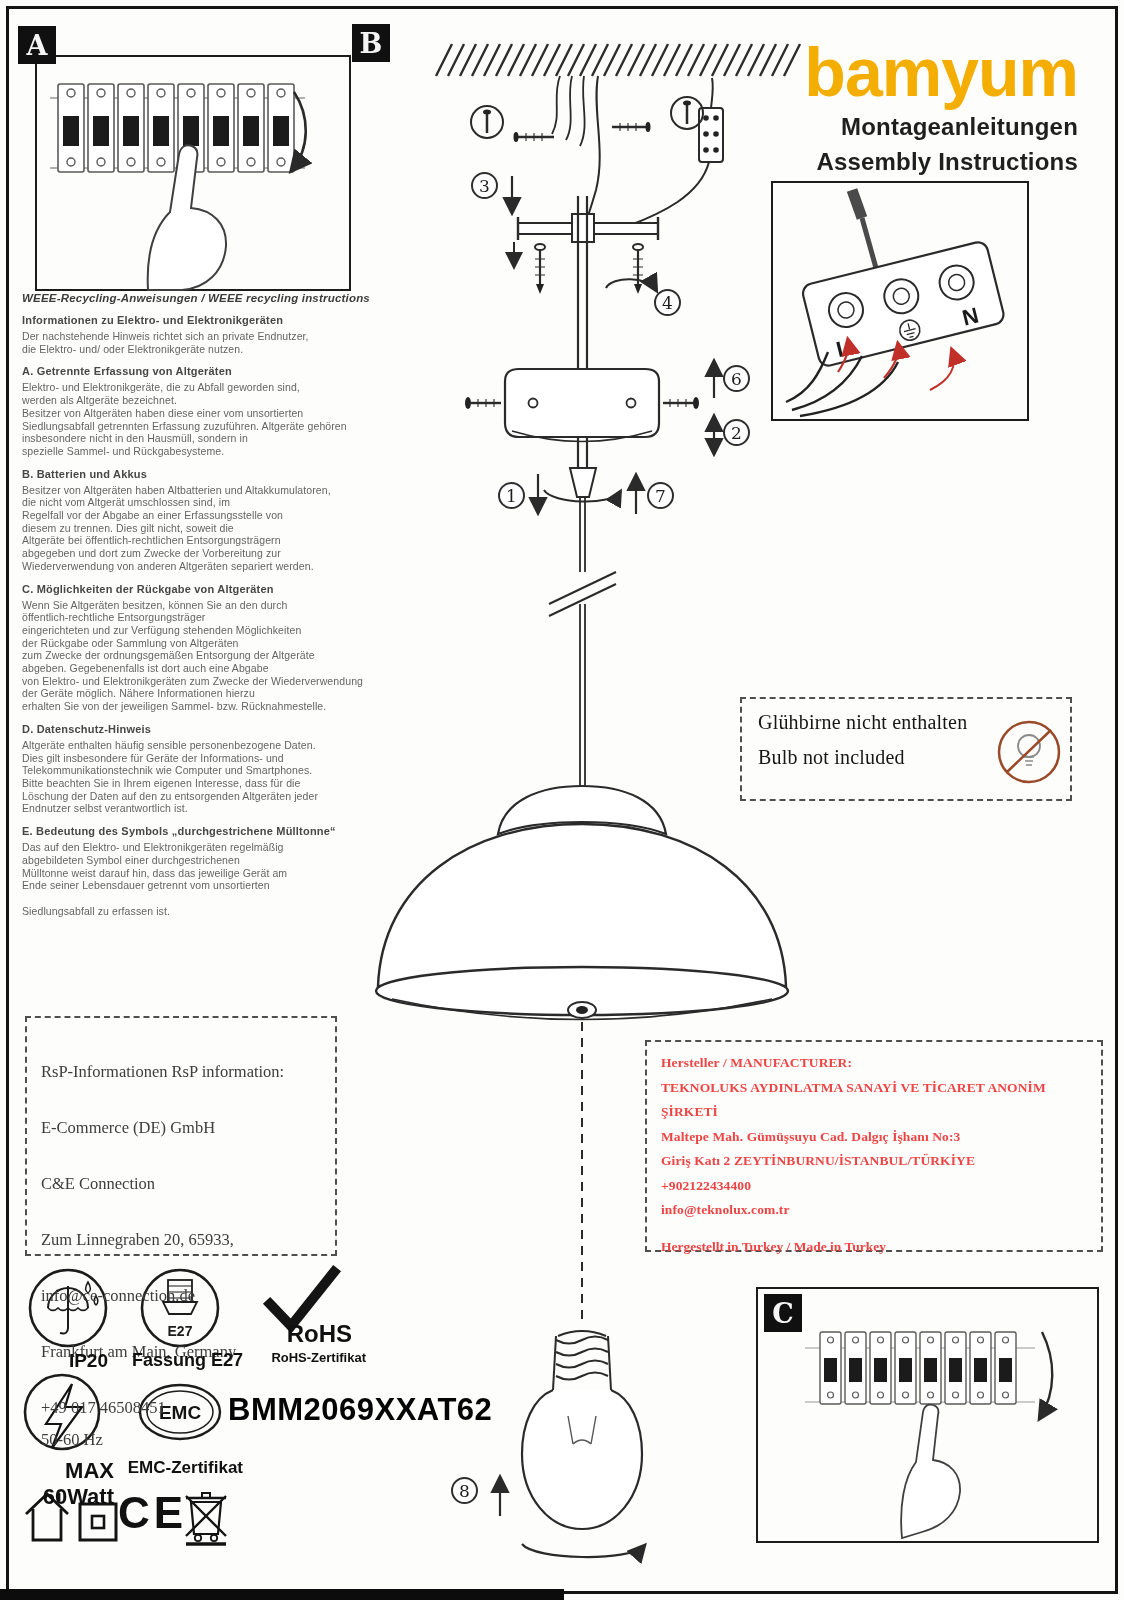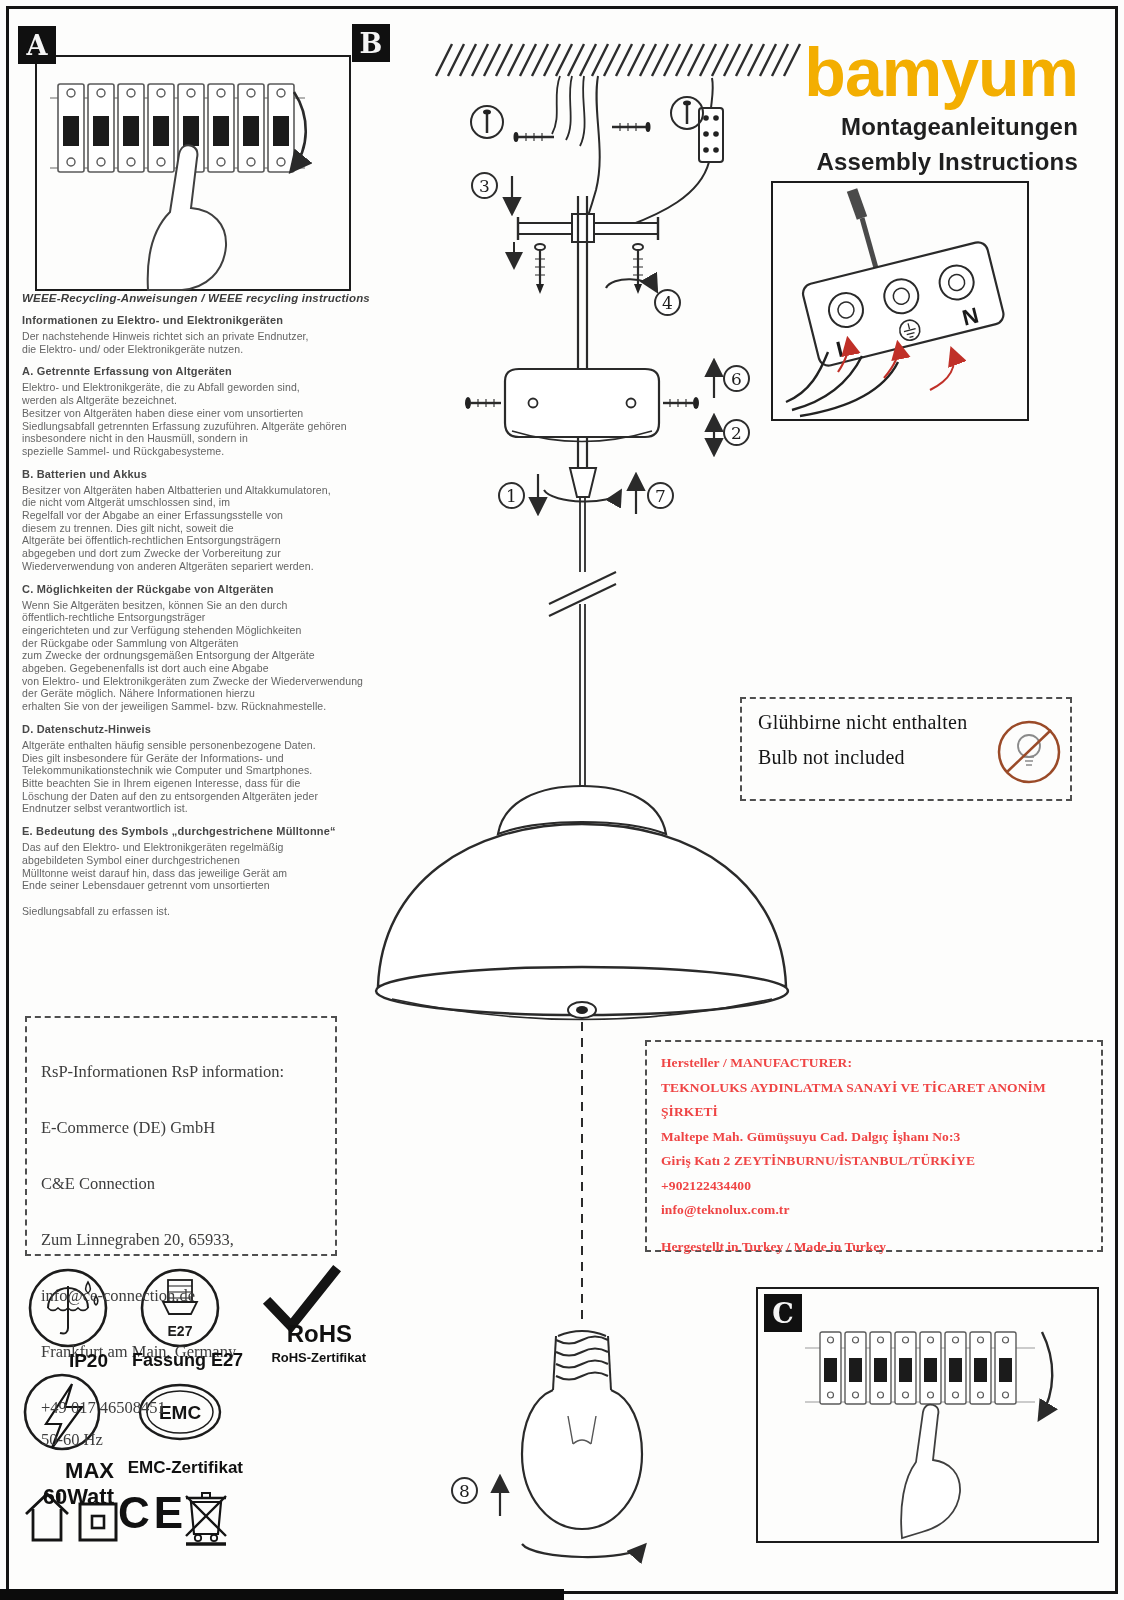--- a/index.html
+++ b/index.html
@@ -427,17 +427,18 @@
     <div class="mfg-line">info@teknolux.com.tr</div>
     <div class="mfg-footer">Hergestellt in Turkey / Made in Turkey</div>
   </div>
 
   <div class="cert-label" style="left:28px;top:1350px;width:80px;font-size:19px">IP20</div>
   <div class="cert-label" style="left:118px;top:1350px;width:125px;font-size:18px">Fassung E27</div>
   <div class="cert-label" style="left:262px;top:1320px;width:90px;font-size:24px">RoHS</div>
   <div class="cert-label" style="left:248px;top:1350px;width:118px;font-size:13px">RoHS-Zertifikat</div>
   <div class="cert-label" style="left:10px;top:1458px;width:104px;font-size:22px">MAX 60Watt</div>
   <div class="cert-label" style="left:118px;top:1458px;width:125px;font-size:17px">EMC-Zertifikat</div>
+  <div class="model">BMM2069XXAT62</div>
   <div class="ce-mark">CE</div>
 
   <div class="page-border"></div>
   <div class="bottom-strip"></div>
 </div>
 
 </body></html>

